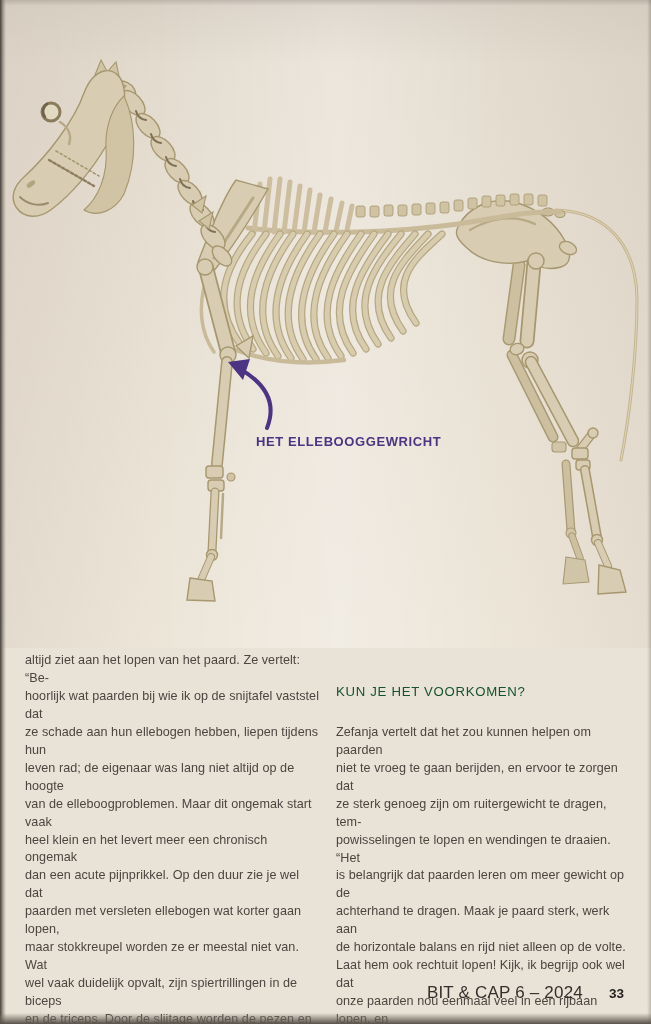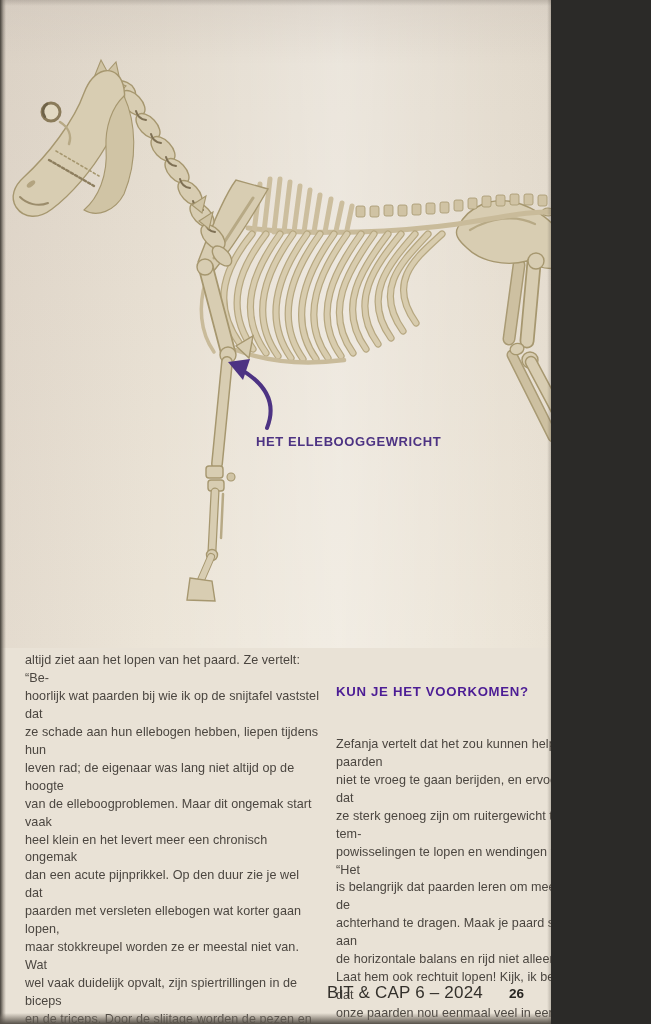--- a/index.html
+++ b/index.html
@@ -1,38 +1,38 @@
 <!DOCTYPE html>
 <html><head>
 <meta charset="utf-8">
 <style>
   html,body{margin:0;padding:0;background:#2b2a28;}
   .page{
-    position:relative;width:551px;height:1024px;overflow:hidden;
+    position:relative;width:651px;height:1024px;overflow:hidden;
     background:#e9e2d6;
     font-family:"Liberation Sans", sans-serif;
   }
   .photo-area{
     position:absolute;left:0;top:0;width:651px;height:648px;
     background:
       linear-gradient(180deg, rgba(205,195,185,.38) 0%, rgba(0,0,0,0) 10%),
       linear-gradient(90deg, rgba(170,150,140,.13) 0%, rgba(0,0,0,0) 24%, rgba(255,255,255,.30) 52%, rgba(0,0,0,0) 78%, rgba(160,145,130,.10) 100%),
       linear-gradient(180deg, #e2dacd 0%, #e7dfd2 45%, #ece5d8 100%);
   }
   .skel{position:absolute;left:0;top:0;}
   .joint-label{
     position:absolute;left:256px;top:434px;
     font-size:13px;font-weight:bold;letter-spacing:.6px;color:#4d3383;
   }
   .columns{position:absolute;left:25px;top:652px;width:606px;display:flex;gap:16px;}
   .col{width:295px;font-size:12.6px;line-height:17.95px;color:#4b4640;
        white-space:pre-line;letter-spacing:.05px;}
   .col p{margin:0;white-space:pre-line;}
-  .col h3{margin:13px 0 17px 0;font-size:13.2px;letter-spacing:.7px;color:#4c1d95;
-          font-weight:bold;white-space:nowrap;}
+  .col h3{margin:13px 0 5px 0;font-size:13.2px;letter-spacing:.7px;color:#14532d;
+          font-weight:normal;white-space:nowrap;}
   .footer{position:absolute;right:27px;top:983px;display:flex;gap:26px;
           align-items:baseline;color:#33302b;}
   .footer .mag{font-size:17px;letter-spacing:.2px;}
   .footer .num{font-size:13.5px;font-weight:bold;color:#262420;}
   .edge-left{position:absolute;left:0;top:0;bottom:0;width:6px;
     background:linear-gradient(90deg,#45413a,rgba(130,122,112,.55) 55%,rgba(0,0,0,0));}
   .edge-right{position:absolute;right:0;top:0;bottom:0;width:4px;
     background:linear-gradient(270deg,rgba(90,82,72,.30),rgba(0,0,0,0));}
   .edge-top{position:absolute;left:0;right:0;top:0;height:6px;
     background:linear-gradient(180deg,rgba(80,72,64,.20),rgba(0,0,0,0));}
@@ -303,20 +303,20 @@
 dus veel moeten wenden. Maar het zou beter zijn als er
 meer afwisseling in het werk was. Wel is het belangrijk
 om te weten dat geen enkel levend wezen er schade-
 loos vanaf komt. Het leven geeft schade, dat is niet an-
 ders. Maar als je weet dat elleboogproblemen veel</p>
     </div>
   </div>
 
   <div class="footer">
     <span class="mag">BIT &amp; CAP 6 – 2024</span>
-    <span class="num">26</span>
+    <span class="num">33</span>
   </div>
 
   <div class="edge-top"></div>
   <div class="edge-left"></div>
   <div class="edge-right"></div>
   <div class="edge-bottom"></div>
 </div>
 
 </body></html>

